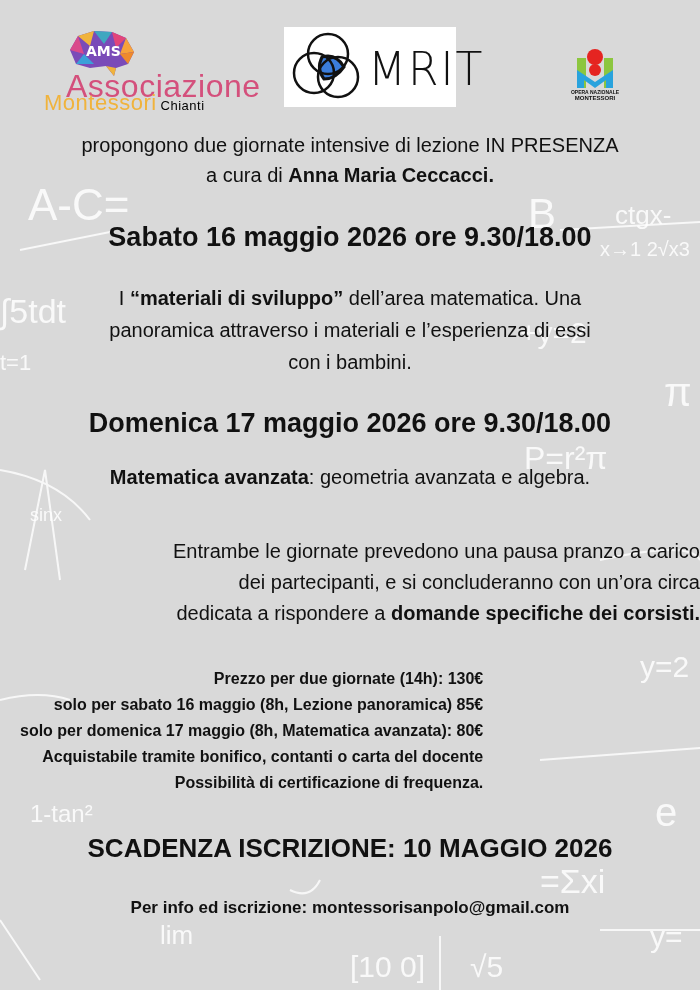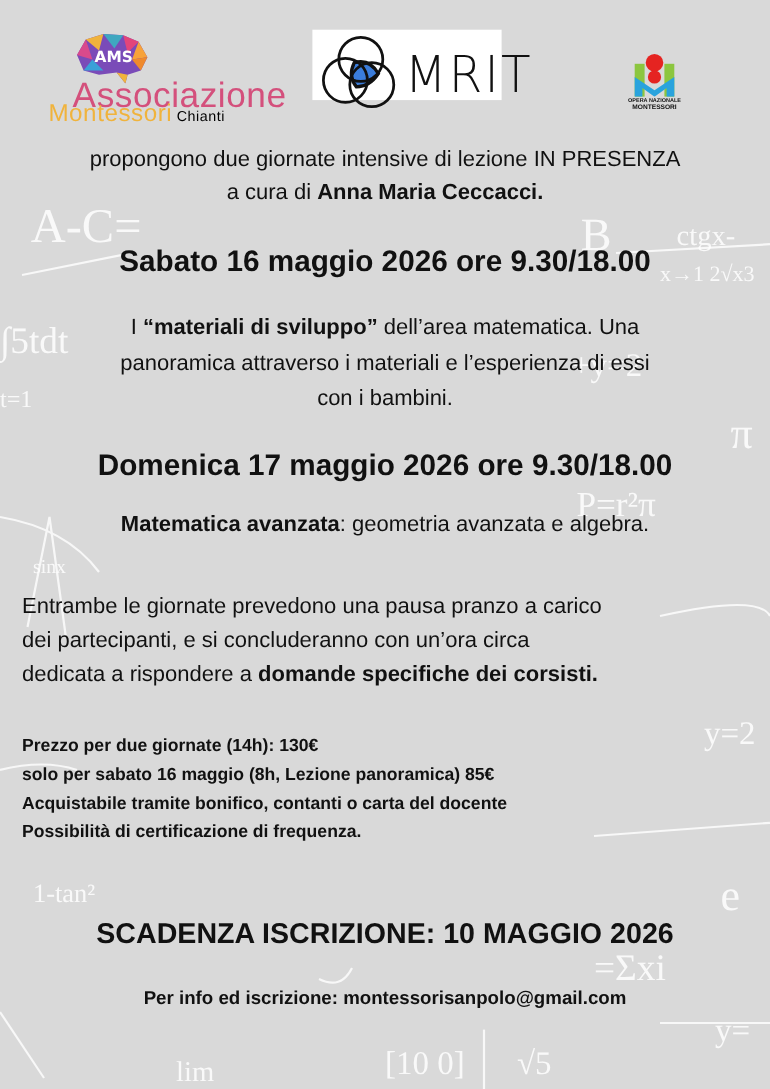--- a/index.html
+++ b/index.html
@@ -1,36 +1,36 @@
 <!DOCTYPE html>
 <html><head>
 <meta charset="utf-8">
 <style>
   html,body{margin:0;padding:0;}
   body{width:700px;height:990px;background:#d9d9d9;position:relative;overflow:hidden;font-family:"Liberation Sans","DejaVu Sans",sans-serif;color:#111;}
   .bg{position:absolute;inset:0;pointer-events:none;}
-  .scribble{position:absolute;color:#fff;opacity:.85;font-family:Liberation Serif, serif;font-weight:300;white-space:nowrap;}
+  .scribble{position:absolute;color:#fff;opacity:.85;font-family:Liberation Sans, sans-serif;font-weight:300;white-space:nowrap;}
   .logo-ams{position:absolute;left:44px;top:24px;width:180px;height:90px;}
   .ams-brain{position:absolute;left:20px;top:4px;width:72px;height:48px;}
   .ams-line1{position:absolute;left:22px;top:44px;font-size:32px;color:#d4507c;letter-spacing:.5px;}
   .ams-line2{position:absolute;left:0;top:66px;font-size:22px;color:#f0b33c;letter-spacing:.5px;}
   .ams-line2 .chianti{font-size:13px;color:#000000;margin-left:4px;}
-  .logo-mrit{position:absolute;left:284px;top:27px;width:172px;height:64px;background:#fff;}
+  .logo-mrit{position:absolute;left:284px;top:27px;width:172px;height:80px;background:#fff;}
   .mrit-text{position:absolute;left:84px;top:16px;font-size:44px;font-family:"DejaVu Sans",sans-serif;font-weight:300;color:#111;letter-spacing:2px;transform:scaleY(1.05);}
   .logo-onm{position:absolute;left:570px;top:48px;width:50px;height:56px;text-align:center;}
   .onm-caption{position:absolute;left:-6px;top:41px;width:62px;font-size:5px;font-weight:bold;line-height:6px;color:#111;}
   .onm-caption .big{font-size:6px;}
   .txt{position:absolute;left:0;width:700px;text-align:center;}
   .intro{top:130px;font-size:20px;line-height:30px;}
   .h-date{font-weight:bold;font-size:27px;}
   .d1{top:222px;}
   .desc1{top:282px;font-size:20px;line-height:32px;}
   .d2{top:408px;}
   .desc2{top:466px;font-size:20px;}
-  .left{position:absolute;left:20px;text-align:left;}
+  .left{position:absolute;left:20px;text-align:right;}
   .pausa{top:536px;font-size:20px;line-height:31px;width:680px;}
   .prices{top:666px;font-size:16px;font-weight:bold;line-height:26px;}
   .deadline{top:833px;font-size:26px;font-weight:bold;}
   .contact{top:895px;font-size:17px;font-weight:bold;line-height:26px;}
   b{font-weight:bold;}
 </style>
 </head>
 <body>
 
 <div class="bg">
@@ -41,21 +41,21 @@
   <div class="scribble" style="left:0;top:292px;font-size:34px;">∫5tdt</div>
   <div class="scribble" style="left:0;top:350px;font-size:22px;">t=1</div>
   <div class="scribble" style="left:520px;top:316px;font-size:30px;">+y=2</div>
   <div class="scribble" style="left:664px;top:370px;font-size:40px;">π</div>
   <div class="scribble" style="left:524px;top:440px;font-size:32px;">P=r²π</div>
   <div class="scribble" style="left:30px;top:505px;font-size:18px;">sinx</div>
   <div class="scribble" style="left:640px;top:650px;font-size:30px;">y=2</div>
   <div class="scribble" style="left:655px;top:790px;font-size:40px;">e</div>
   <div class="scribble" style="left:30px;top:800px;font-size:24px;">1-tan²</div>
   <div class="scribble" style="left:540px;top:862px;font-size:34px;">=Σxi</div>
-  <div class="scribble" style="left:160px;top:920px;font-size:26px;margin-top:40px;">lim</div>
+  <div class="scribble" style="left:160px;top:920px;font-size:26px;">lim</div>
   <div class="scribble" style="left:350px;top:950px;font-size:30px;">[10 0]</div>
   <div class="scribble" style="left:470px;top:950px;font-size:30px;">√5</div>
   <div class="scribble" style="left:650px;top:920px;font-size:30px;">y=</div>
   <svg width="700" height="990" style="position:absolute;left:0;top:0">
     <g stroke="#fff" stroke-width="2" fill="none" opacity=".8">
       <path d="M20 250 L110 232"></path>
       <path d="M560 230 L700 222"></path>
       <path d="M0 470 Q60 480 90 520"></path>
       <path d="M25 570 L45 470 L60 580"></path>
       <path d="M600 560 Q690 540 700 560"></path>
@@ -129,20 +129,21 @@
 
 <div class="left pausa">
   <div>Entrambe le giornate prevedono una pausa pranzo a carico</div>
   <div>dei partecipanti, e si concluderanno con un’ora circa</div>
   <div><span>dedicata a rispondere a </span><b>domande specifiche dei corsisti.</b></div>
 </div>
 
 <div class="left prices">
   <div>Prezzo per due giornate (14h): 130€</div>
   <div>solo per sabato 16 maggio (8h, Lezione panoramica) 85€</div>
+  <div>solo per domenica 17 maggio (8h, Matematica avanzata): 80€</div>
   <div>Acquistabile tramite bonifico, contanti o carta del docente</div>
   <div>Possibilità di certificazione di frequenza.</div>
 </div>
 
 <div class="txt deadline">SCADENZA ISCRIZIONE: 10 MAGGIO 2026</div>
 
 <div class="txt contact">
   <div>Per info ed iscrizione: montessorisanpolo@gmail.com</div>
 </div>
 

